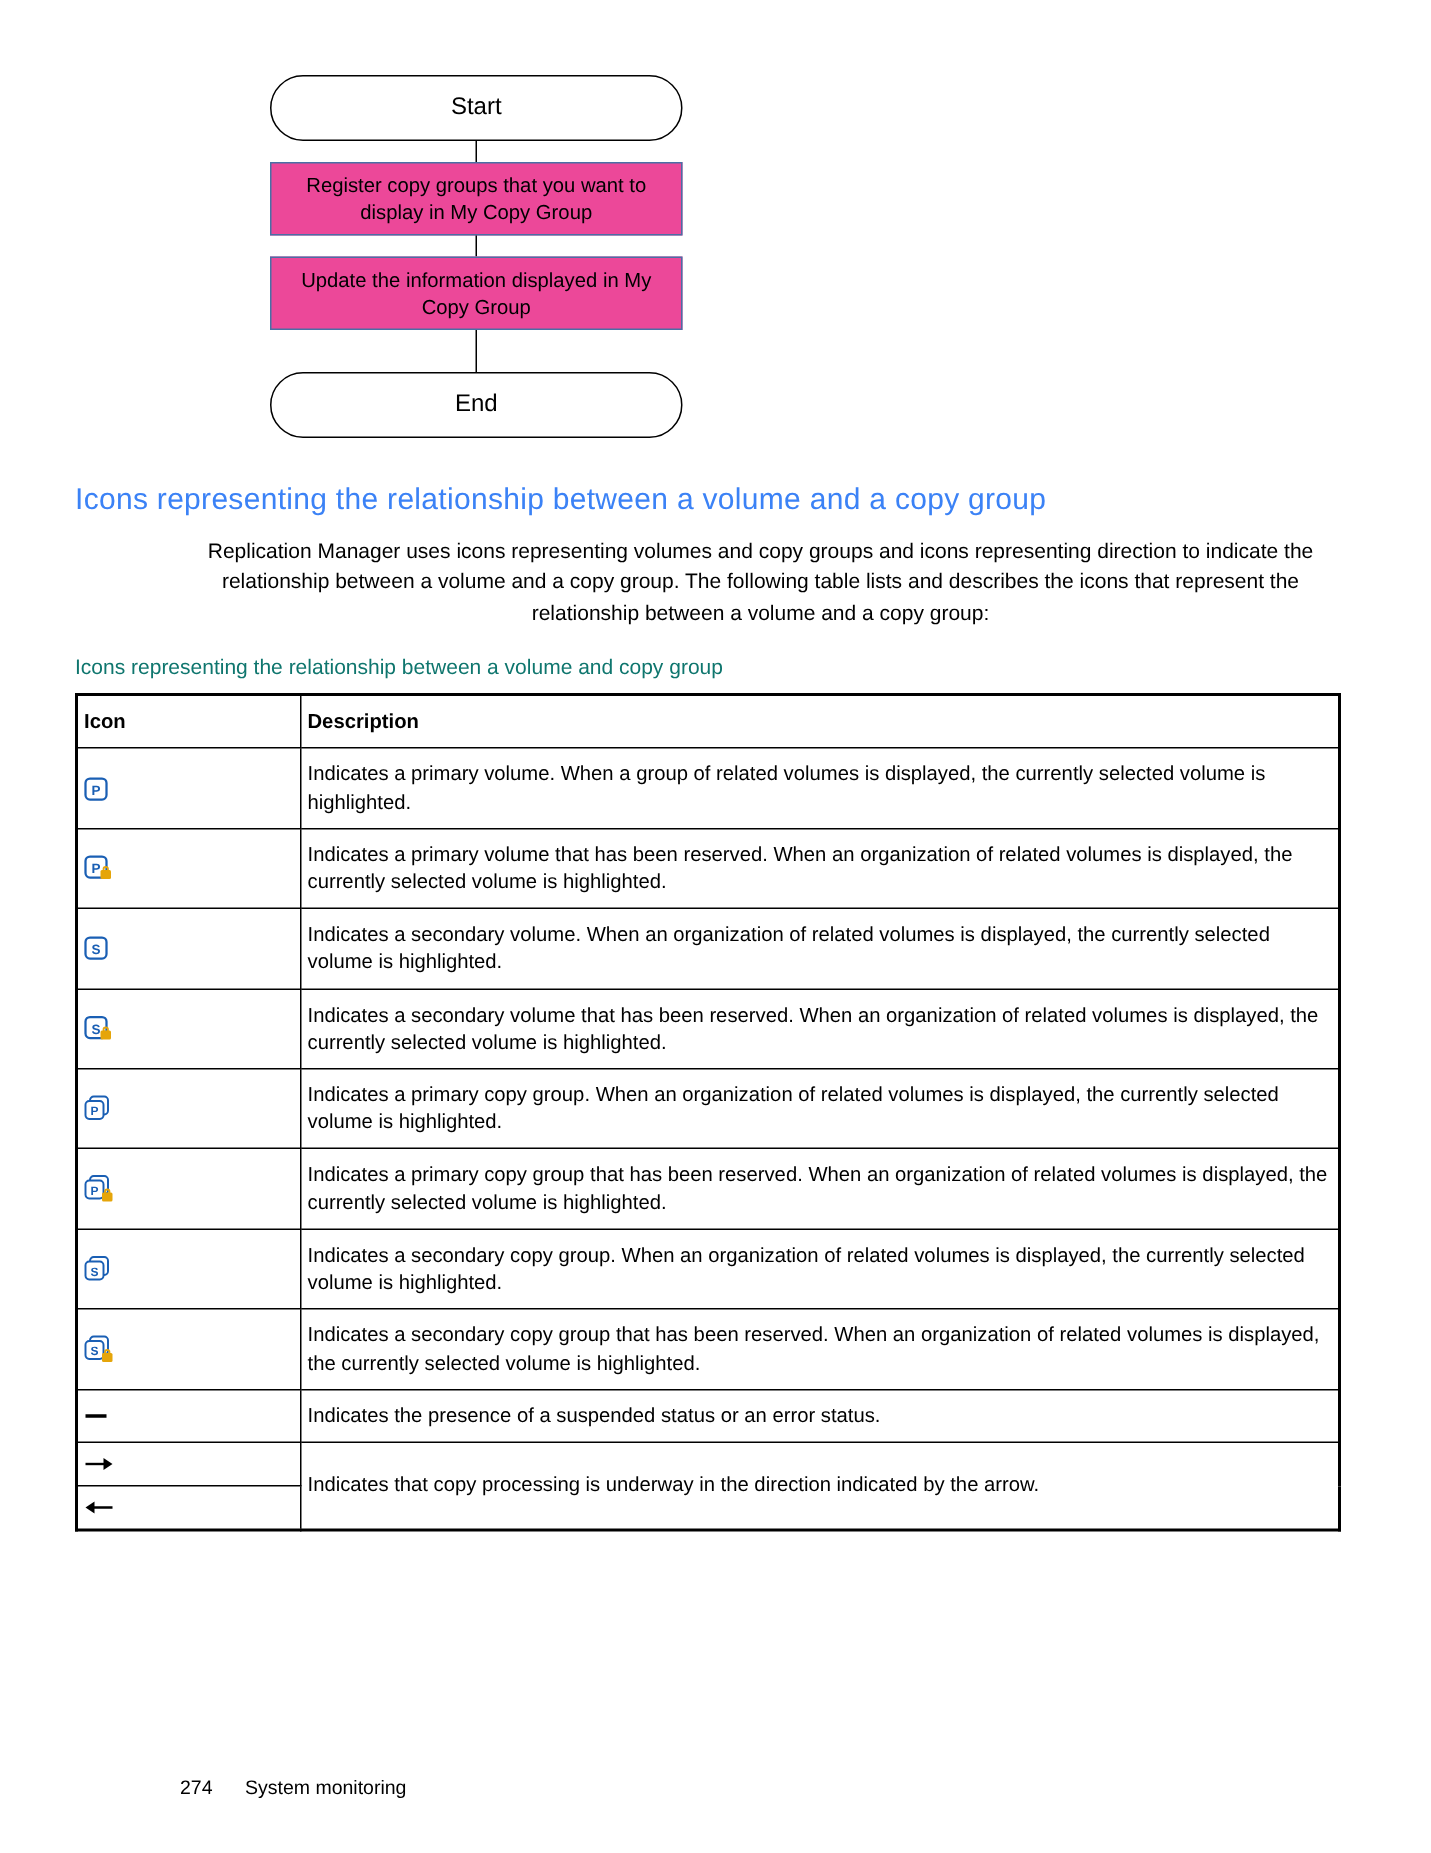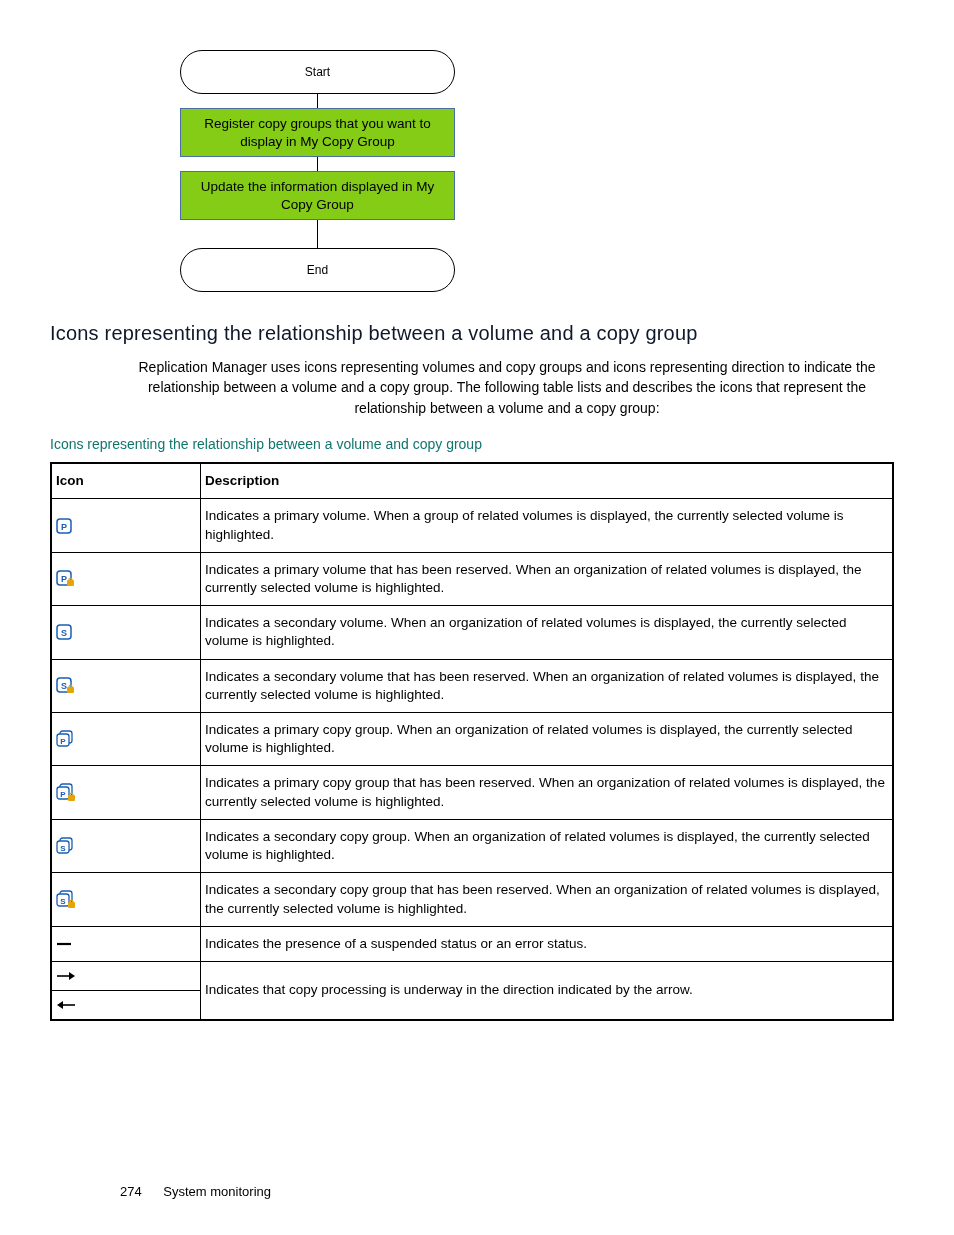--- a/index.html
+++ b/index.html
@@ -21,39 +21,39 @@
     margin-bottom: 30px;
     width: 275px;
   }
   .terminal {
     border: 1px solid #000;
     border-radius: 22px;
     height: 42px;
     display: flex;
     align-items: center;
     justify-content: center;
-    font-size: 12px;
+    font-size: 16px;
     background: #fff;
   }
   .process {
     border: 1px solid #4a6fa5;
-    background: #84cc16;
+    background: #ec4899;
     padding: 6px 8px;
     text-align: center;
     font-size: 13.5px;
     line-height: 1.3;
   }
   .connector {
     width: 1px;
     height: 14px;
     background: #000;
     margin: 0 auto;
   }
   h2.section-heading {
-    color: #0f172a;
+    color: #3b82f6;
     font-weight: normal;
     font-size: 20px;
     margin: 20px 0 12px -70px;
     letter-spacing: 0.2px;
   }
   .body-text {
     font-size: 14px;
     line-height: 1.45;
     margin: 0 0 18px 0;
     text-align: center;

